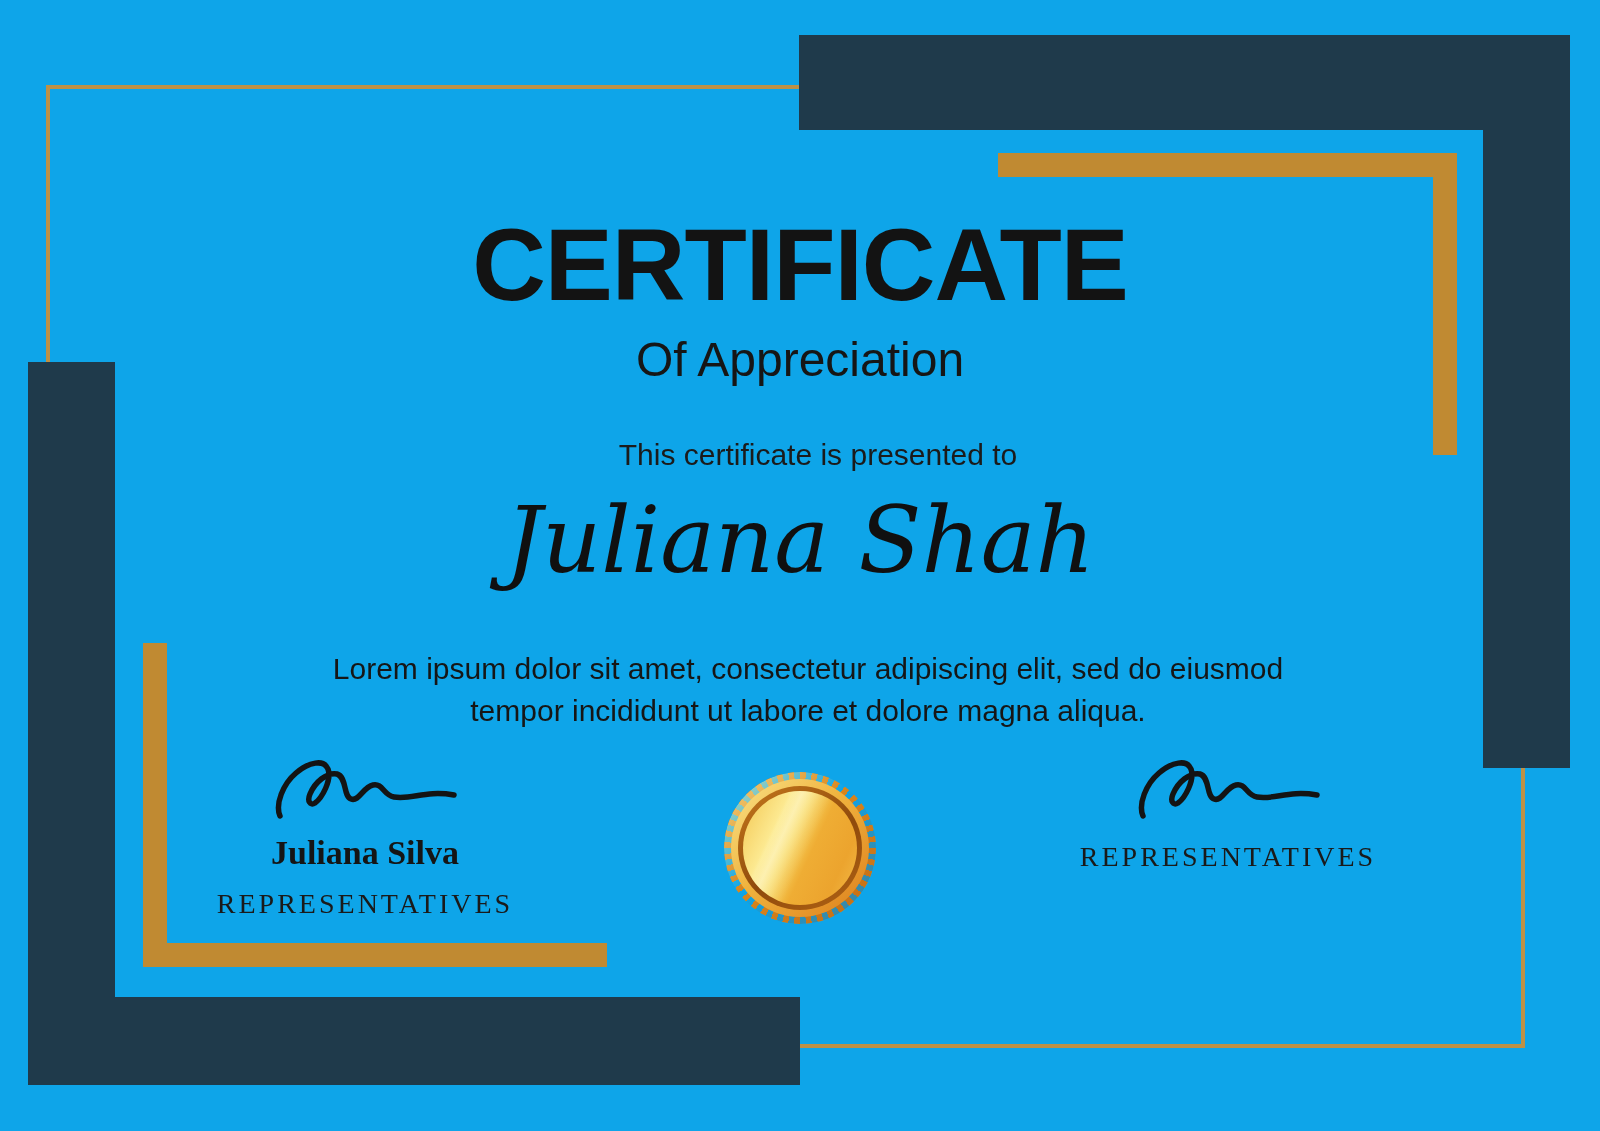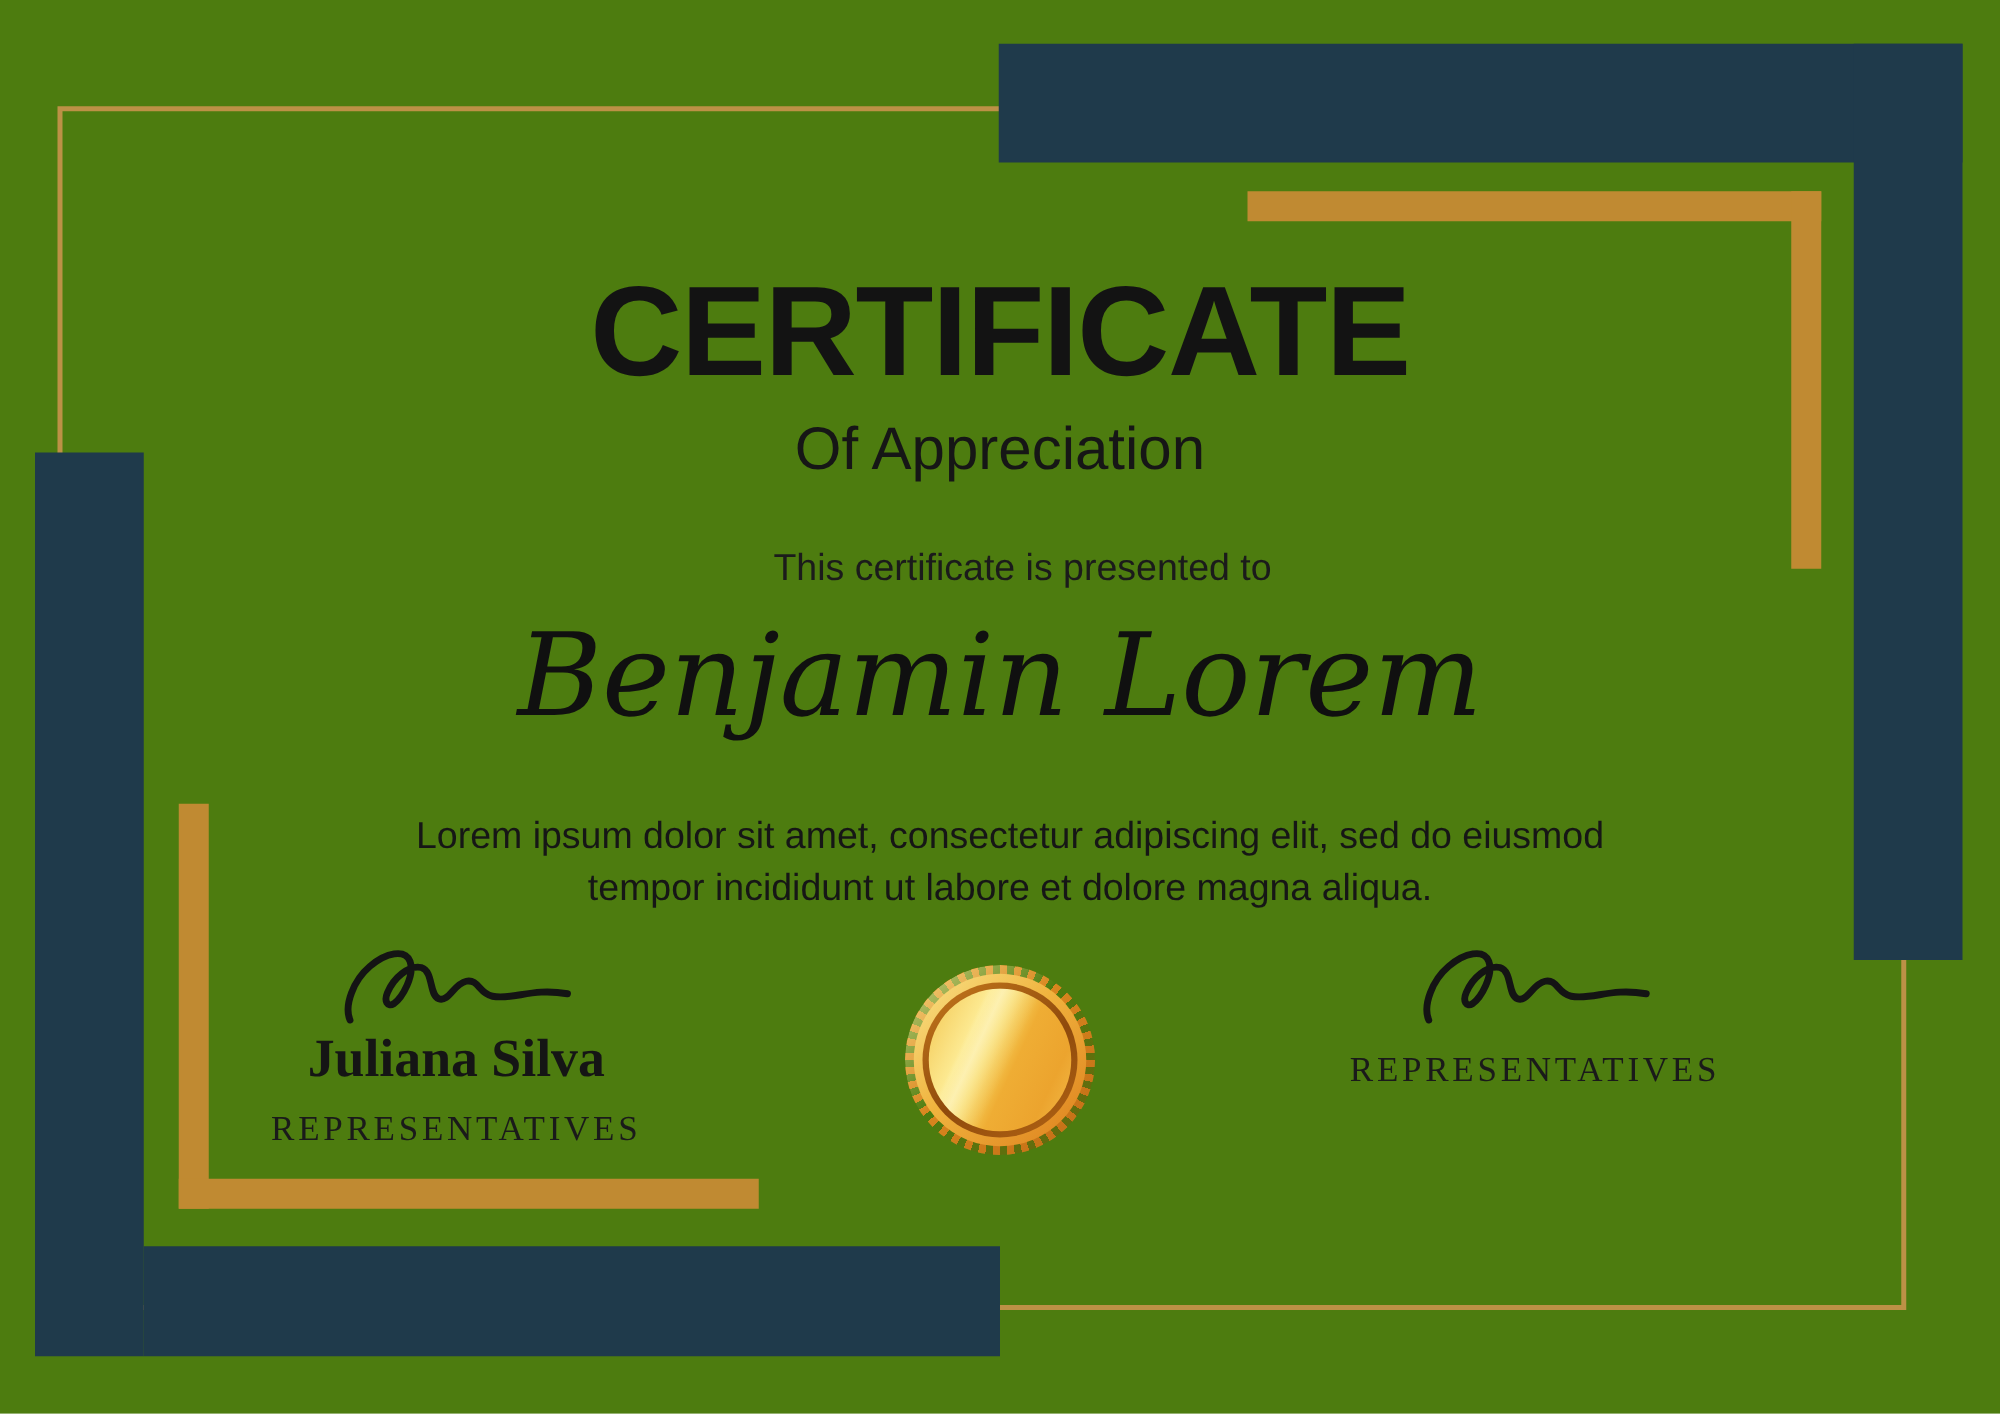--- a/index.html
+++ b/index.html
@@ -1,19 +1,19 @@
 <!DOCTYPE html>
 <html><head>
 <meta charset="utf-8">
 <style>
   html,body{margin:0;padding:0;background:#ffffff;}
   .canvas{
     position:relative;
     width:1600px;height:1131px;
-    background:#4d7c0f;
+    background:#0ea5e9;
     overflow:hidden;
     font-family:"Liberation Sans", sans-serif;
     color:#131313;
   }
   
   .thin-frame{
     position:absolute;
     left:46px;top:85px;width:1479px;height:963px;
     box-sizing:border-box;
     border:4px solid #bd9146;
@@ -58,22 +58,22 @@
   
   .sig{
     position:absolute;top:752px;width:420px;
     text-align:center;
   }
   .sig-left {left:155px;}
   .sig-right{left:1018px;}
   .sig svg{display:block;margin:0 auto;}
   .sig-name{
     font-family:"Liberation Serif", serif;
-    font-weight:700;font-size:43px;line-height:1.1;
-    color:#151515;
+    font-weight:700;font-size:34px;line-height:1.1;
+    margin-top:10px;color:#151515;
   }
   .sig-role{
     font-family:"Liberation Serif", serif;
     font-weight:400;font-size:28px;line-height:1.2;
     letter-spacing:3px;margin-top:16px;color:#1a1a1a;
   }
 
   
   .seal{position:absolute;left:724px;top:772px;width:152px;height:152px;}
   .seal-teeth{
@@ -126,21 +126,21 @@
 
   <div class="goldbar gold-tr-h"></div>
   <div class="goldbar gold-tr-v"></div>
   <div class="goldbar gold-bl-v"></div>
   <div class="goldbar gold-bl-h"></div>
 
   <div class="content">
     <div class="title">CERTIFICATE</div>
     <div class="subtitle">Of Appreciation</div>
     <div class="presented">This certificate is presented to</div>
-    <div class="recipient">Benjamin Lorem</div>
+    <div class="recipient">Juliana Shah</div>
     <div class="bodytext">
       <div>Lorem ipsum dolor sit amet, consectetur adipiscing elit, sed do eiusmod</div>
       <div>tempor incididunt ut labore et dolore magna aliqua.</div>
     </div>
   </div>
 
   <div class="sig sig-left">
     <svg width="190" height="72" viewBox="0 0 190 72">
       <path d="M 10,64 C 5,52 13,32 26,21 C 39,10 54,7 58,17 C 62,28 52,46 45,51 C 40,54 37,49 40,42 C 45,30 57,20 67,22 C 77,25 73,44 81,47 C 89,50 93,35 103,33 C 113,31 113,43 124,45 C 142,48 155,38 184,43" fill="none" stroke="#141414" stroke-width="5.5" stroke-linecap="round"></path>
     </svg>

